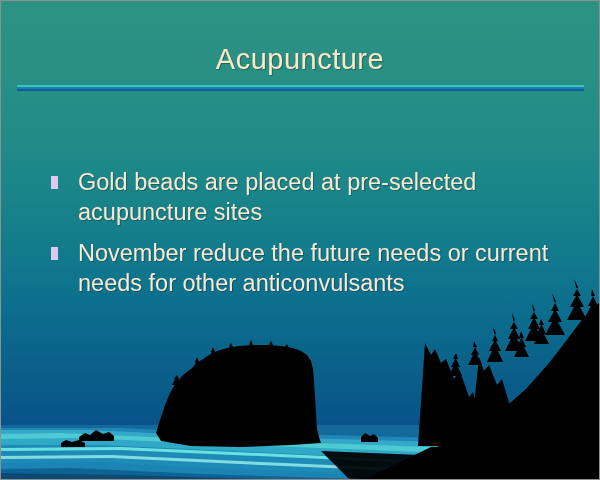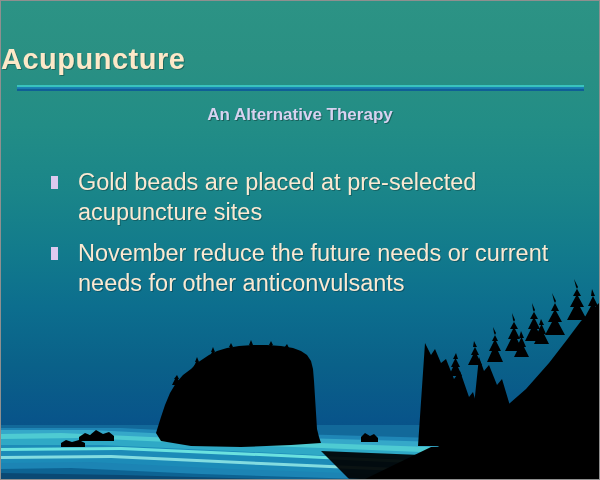--- a/index.html
+++ b/index.html
@@ -33,23 +33,24 @@
     left: 0; top: 0;
     width: 600px; height: 480px;
     pointer-events: none;
   }
 
   
   .title {
     position: absolute;
     left: 0; right: 0;
     top: 42px;
+    text-align: center;
     color: #fde8c8;
     font-size: 29px;
-    font-weight: bold;
+    font-weight: normal;
     letter-spacing: 0.5px;
     text-shadow: 1px 1px 0 rgba(0,0,0,0.28);
   }
   .divider {
     position: absolute;
     left: 16px;
     top: 84px;
     width: 567px;
     height: 6px;
     background: linear-gradient(to bottom,
@@ -167,21 +168,20 @@
 
     <g fill="#000000">
       <path d="M78,436 l6,-4 5,2 6,-5 7,4 6,-2 5,4 0,5 -35,0 Z"></path>
       <path d="M60,442 l5,-3 6,2 7,-2 6,3 0,4 -24,0 Z"></path>
       <path d="M360,436 l4,-4 5,3 4,-2 4,4 0,4 -17,0 Z"></path>
     </g>
   </svg>
 
   <div class="title">Acupuncture</div>
   <div class="divider"></div>
-  <div class="subtitle">An Alternative Therapy</div>
 
   <div class="bullets">
     <div class="bullet-row">
       <span class="bullet-marker"></span>
       <span class="bullet-text">Gold beads are placed at pre-selected acupuncture sites</span>
     </div>
     <div class="bullet-row">
       <span class="bullet-marker"></span>
       <span class="bullet-text">November reduce the future needs or current needs for other anticonvulsants</span>
     </div>

